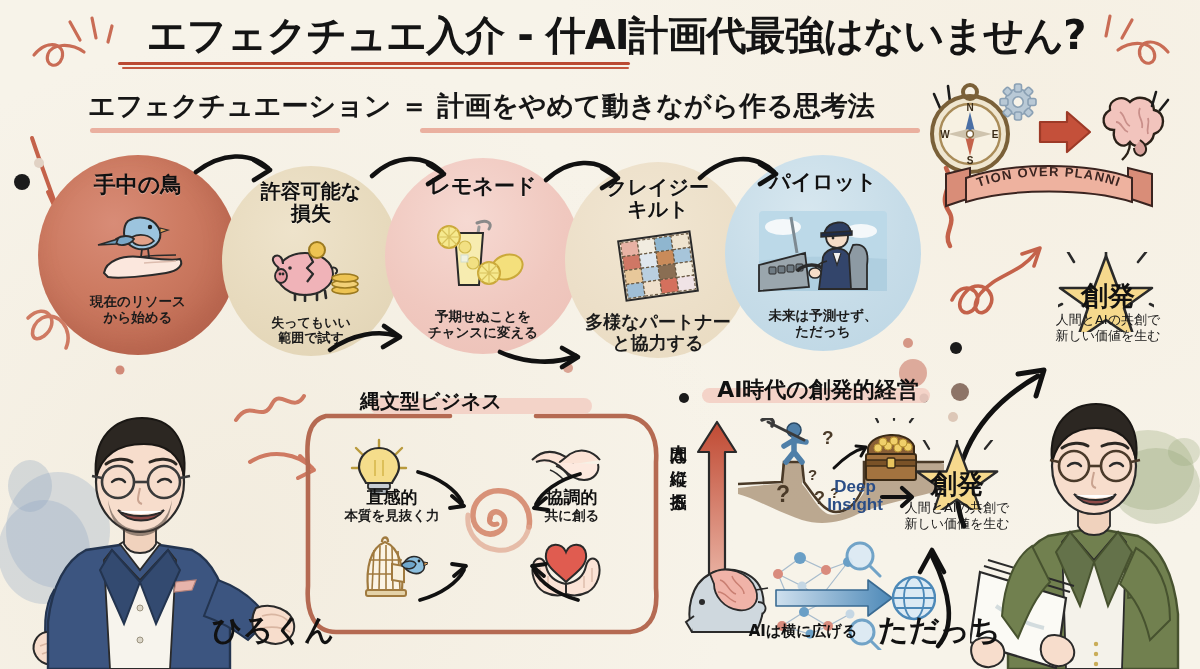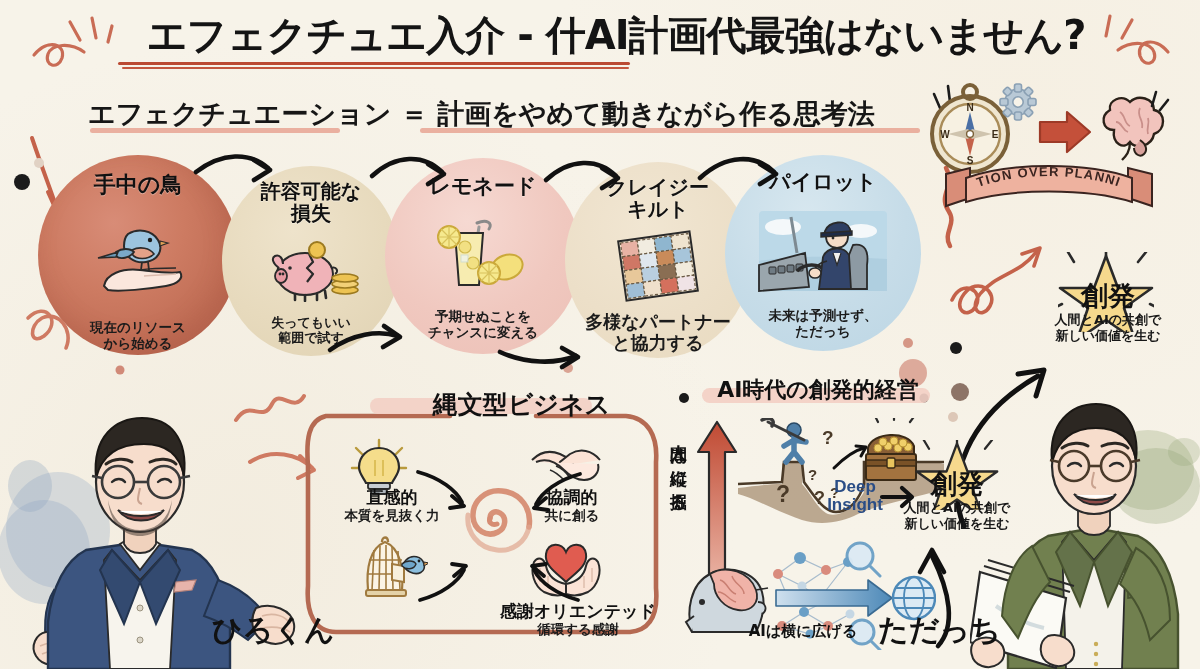--- a/index.html
+++ b/index.html
@@ -26,59 +26,59 @@
     color:#141414;display:inline-block;position:relative;
     font-family:"DejaVu Sans","Liberation Sans",sans-serif;
     white-space:nowrap;
     margin-left:32px;
   }
   #title-underline{left:118px;top:62px;width:512px;height:8px;}
   #title-underline .u1{position:absolute;left:0;top:0;width:100%;height:3px;background:#bb4a33;border-radius:2px;}
   #title-underline .u2{position:absolute;left:4px;top:5px;width:99%;height:2.4px;background:#c2573f;border-radius:2px;}
 
   
-  #subtitle-block{left:88px;top:96px;width:840px;}
+  #subtitle-block{left:88px;top:88px;width:840px;}
   #subtitle-text{font-size:27px;font-weight:bold;color:#161616;white-space:nowrap;
     font-family:"DejaVu Sans","Liberation Sans",sans-serif;}
   #subtitle-underline{left:90px;top:128px;width:250px;height:5px;background:#e8a493;border-radius:3px;opacity:.85;}
   #subtitle-underline2{left:420px;top:128px;width:500px;height:5px;background:#e8a493;border-radius:3px;opacity:.85;}
 
   
   .ecircle{border-radius:50%;display:flex;flex-direction:column;align-items:center;justify-content:space-between;}
   .ecircle .ctitle{font-weight:bold;color:#111;text-align:center;line-height:1.12;
     font-family:"DejaVu Sans","Liberation Sans",sans-serif;text-shadow:0 1px 0 rgba(255,255,255,.35);}
   .ecircle .cdesc{font-weight:bold;color:#1b1b1b;text-align:center;line-height:1.2;
     font-family:"DejaVu Sans","Liberation Sans",sans-serif;}
   .ecircle .cart{display:flex;align-items:center;justify-content:center;flex:1;}
 
   #c1{left:38px;top:155px;width:200px;height:200px;
      background:radial-gradient(circle at 38% 34%, #d88c77 0%, #cd7b62 38%, #c06d55 70%, #b76450 100%);
      box-shadow:inset -8px -10px 26px rgba(150,70,50,.22);}
   #c1 .ctitle{font-size:22px;margin-top:18px;}
-  #c1 .cdesc{font-size:13.5px;margin-bottom:4px;}
+  #c1 .cdesc{font-size:13.5px;margin-bottom:30px;}
   #c2{left:222px;top:166px;width:178px;height:190px;
      background:radial-gradient(circle at 40% 34%, #eee3cb 0%, #e7dabd 55%, #e0d2b3 100%);}
   #c2 .ctitle{font-size:20px;margin-top:14px;}
   #c2 .cdesc{font-size:13px;margin-bottom:10px;}
   #c3{left:385px;top:158px;width:196px;height:196px;
      background:radial-gradient(circle at 42% 32%, #f6d9d2 0%, #f0c8bf 55%, #ecc0b6 100%);}
   #c3 .ctitle{font-size:21px;margin-top:17px;}
   #c3 .cdesc{font-size:13.5px;margin-bottom:14px;}
   #c4{left:565px;top:162px;width:186px;height:196px;
      background:radial-gradient(circle at 42% 32%, #f1e6d2 0%, #ecdfc8 55%, #e8dabf 100%);}
   #c4 .ctitle{font-size:20px;margin-top:14px;}
   #c4 .cdesc{font-size:18px;margin-bottom:4px;}
   #c5{left:725px;top:155px;width:196px;height:196px;
      background:radial-gradient(circle at 42% 30%, #d7e7ef 0%, #c6dce8 55%, #bcd6e4 100%);}
   #c5 .ctitle{font-size:21px;margin-top:16px;}
   #c5 .cdesc{font-size:13.5px;margin-bottom:12px;}
 
   
   #jomon-title-hl{left:370px;top:398px;width:222px;height:16px;background:#f3cfc4;border-radius:8px;opacity:.9;}
-  #jomon-title{left:360px;top:388px;width:250px;text-align:right;font-size:25px;font-weight:bold;color:#111;
+  #jomon-title{left:360px;top:388px;width:250px;text-align:left;font-size:20px;font-weight:bold;color:#111;
     font-family:Liberation Mono, monospace;white-space:nowrap;}
   .quad{position:absolute;text-align:center;}
   .quad .qt{font-size:17px;font-weight:bold;color:#111;line-height:1.1;
     font-family:"DejaVu Sans","Liberation Sans",sans-serif;}
   .quad .qs{font-size:13.5px;font-weight:bold;color:#1b1b1b;line-height:1.15;margin-top:1px;
     font-family:"DejaVu Sans","Liberation Sans",sans-serif;}
 
   
   #ai-title-hl{left:702px;top:388px;width:228px;height:15px;background:#f3cfc4;border-radius:8px;opacity:.9;}
   #ai-title{left:694px;top:375px;width:248px;text-align:center;font-size:22px;font-weight:bold;color:#111;
@@ -87,21 +87,21 @@
     letter-spacing:2px;font-family:"DejaVu Sans","Liberation Sans",sans-serif;}
   #deep-insight{left:810px;top:478px;width:90px;text-align:center;font-size:17px;font-weight:bold;color:#2a4d86;
     line-height:1.05;font-family:"Liberation Sans",sans-serif;}
   #ai-wide-label{left:718px;top:622px;width:170px;text-align:center;font-size:15px;font-weight:bold;color:#111;
     font-family:"DejaVu Sans","Liberation Sans",sans-serif;white-space:nowrap;}
 
   
   .emg{position:absolute;text-align:center;}
   .emg .et{font-size:27px;font-weight:bold;color:#111;line-height:1;
     font-family:"DejaVu Sans","Liberation Sans",sans-serif;}
-  .emg .ed{font-size:13px;font-weight:bold;color:#171717;line-height:1.2;margin-top:3px;
+  .emg .ed{font-size:13px;font-weight:normal;color:#171717;line-height:1.2;margin-top:3px;
     font-family:"DejaVu Sans","Liberation Sans",sans-serif;white-space:nowrap;}
 
   
   .pname{position:absolute;font-size:30px;font-weight:bold;color:#111;
     font-family:"DejaVu Sans","Liberation Sans",sans-serif;}
   #name-left{left:212px;top:610px;}
   #name-right{left:878px;top:610px;}
 </style>
 </head>
 <body>
@@ -467,24 +467,20 @@
   </svg>
 
   <div class="quad" style="left:330px;top:488px;width:124px;">
     <div class="qt">直感的</div>
     <div class="qs">本質を見抜く力</div>
   </div>
   <div class="quad" style="left:510px;top:488px;width:124px;">
     <div class="qt">協調的</div>
     <div class="qs">共に創る</div>
   </div>
-  <div class="quad" style="left:486px;top:602px;width:184px;">
-    <div class="qt">感謝オリエンテッド</div>
-    <div class="qs">循環する感謝</div>
-  </div>
 
   <svg class="abs nosel" style="left:400px;top:460px;" width="200" height="160" viewBox="0 0 200 160">
     <g stroke="#111" stroke-width="3.8" fill="none" stroke-linecap="round" stroke-linejoin="round">
       <path d="M18,12 C40,18 56,30 62,42"></path>
         <path d="M52,36 L64,46 L50,48"></path>
       <path d="M180,14 C158,20 142,32 136,44"></path>
         <path d="M146,38 L134,48 L148,50"></path>
       <path d="M20,140 C42,134 58,122 64,110"></path>
         <path d="M54,116 L66,106 L52,104"></path>
       <path d="M178,140 C156,134 140,122 134,110"></path>

